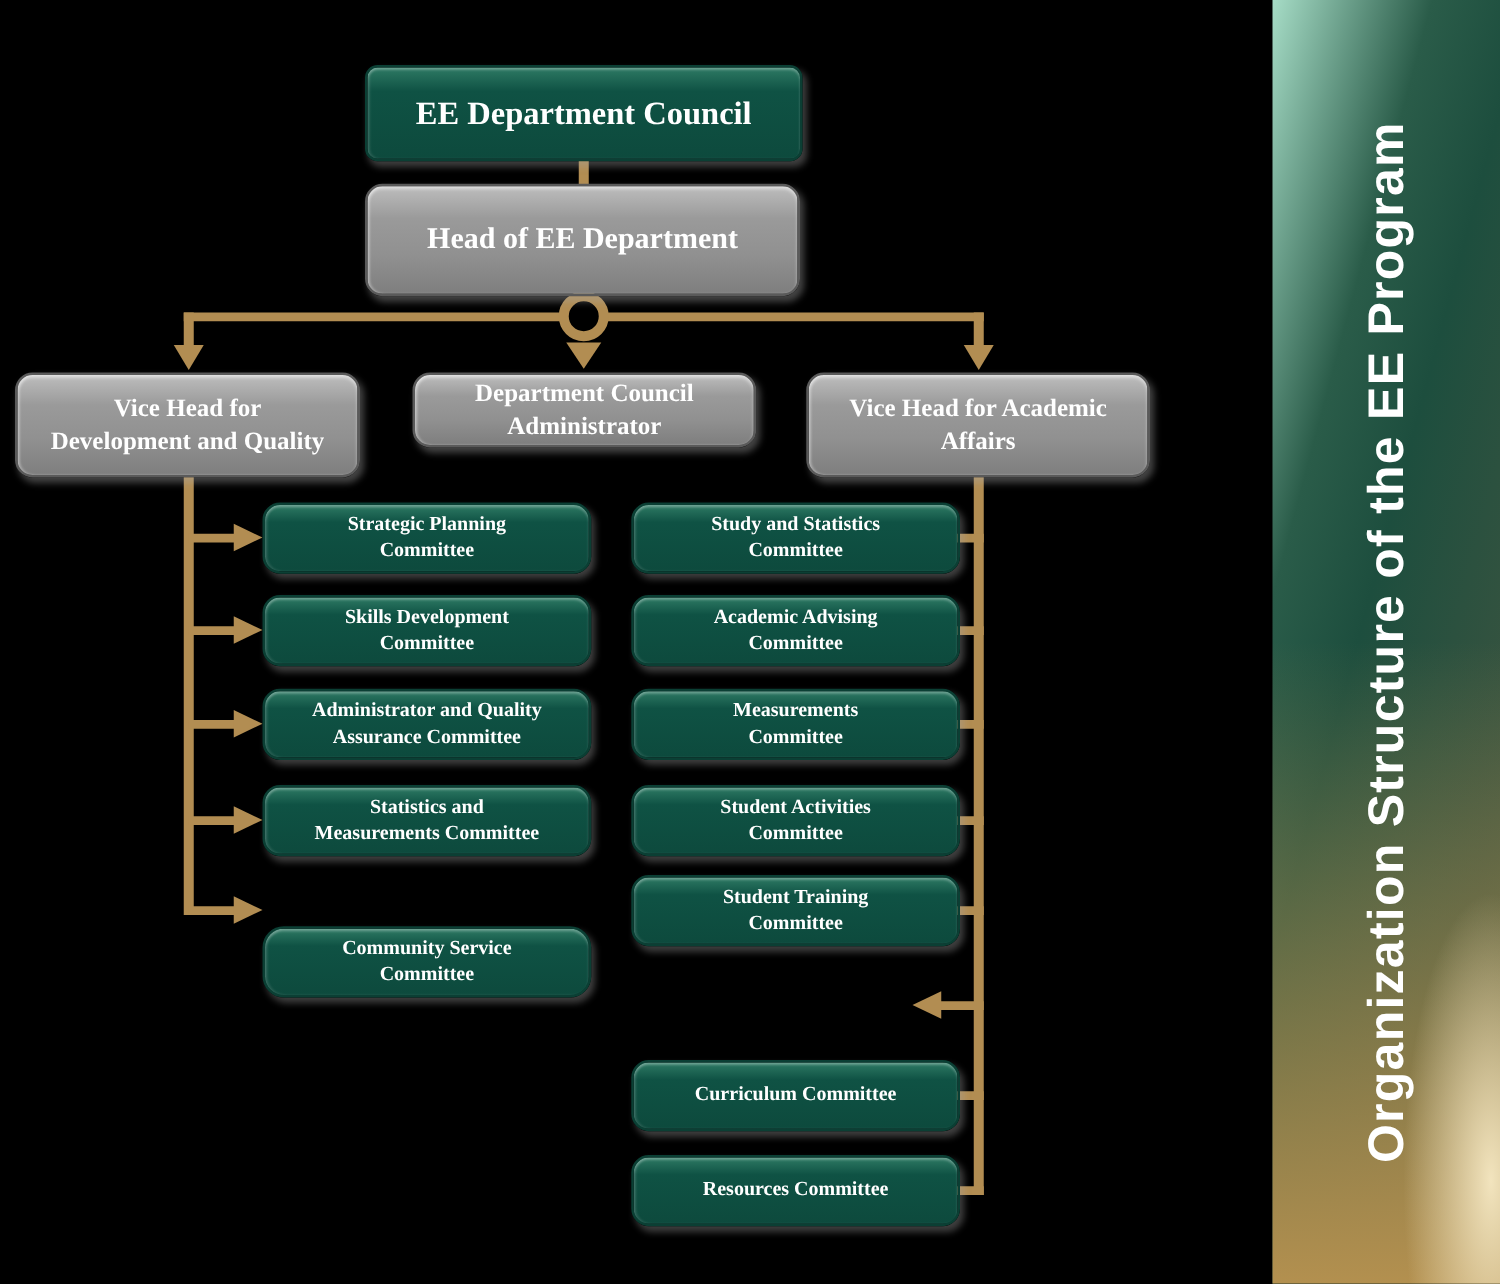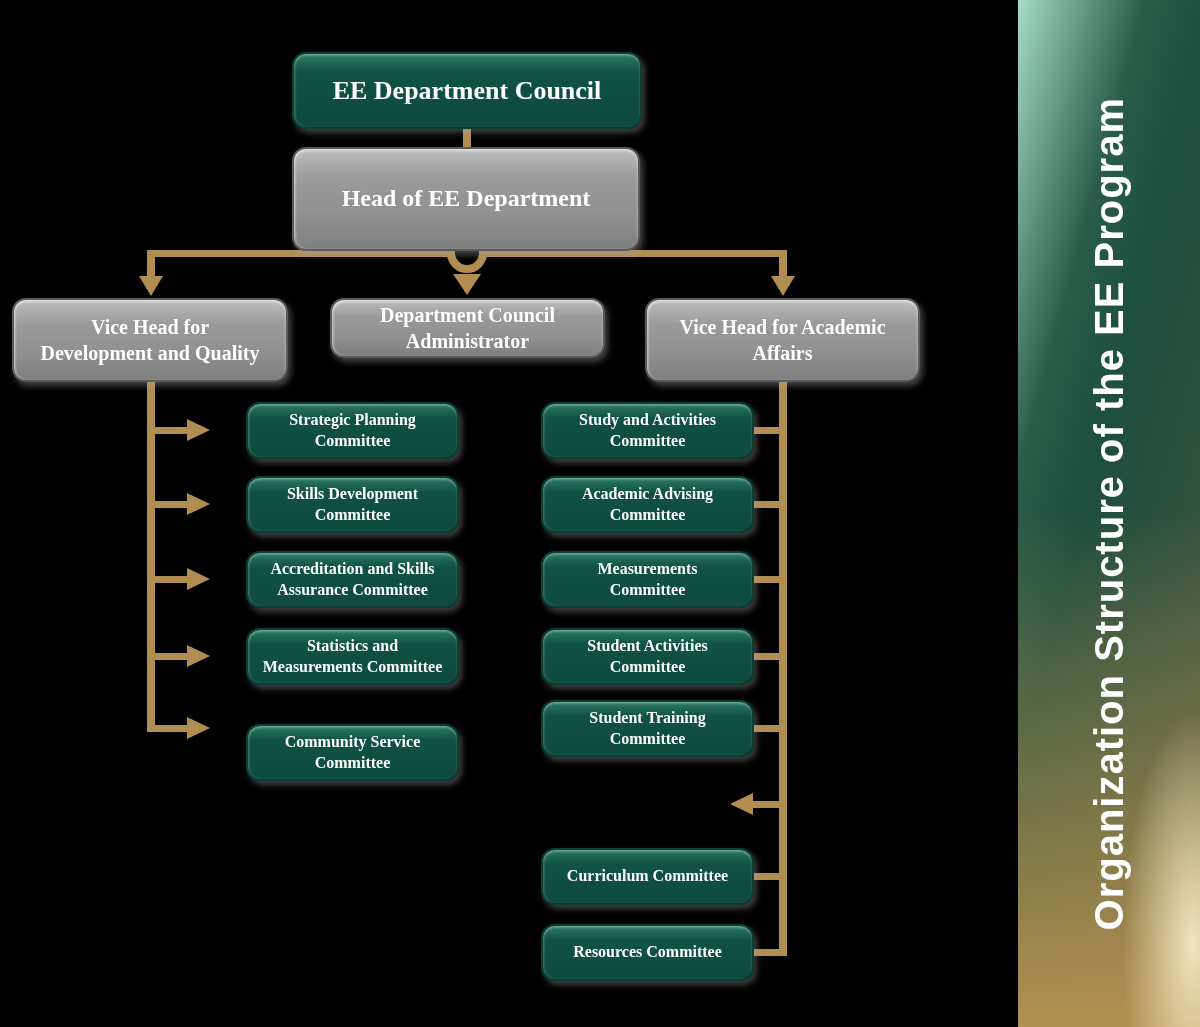--- a/index.html
+++ b/index.html
@@ -22,21 +22,21 @@
   .green {
     background: linear-gradient(to bottom, var(--green-light,#2e7a64) 0%, var(--green-base,#0f5244) 26%, #0d4a3d 100%);
     border:2px solid var(--green-border,#0b3f34);
     box-shadow: inset 0 2px 2px rgba(255,255,255,0.28), inset 2px 0 2px rgba(255,255,255,0.12), 3px 4px 6px rgba(165,165,165,0.38);
   }
   .gray {
     background: linear-gradient(to bottom, var(--gray-light,#bdbdbd) 0%, #9a9a9a 30%, var(--gray-base,#909090) 65%, #7e7e7e 100%);
     border:2px solid var(--gray-border,#5a5a5a);
     box-shadow: inset 0 2px 3px rgba(255,255,255,0.55), inset 2px 0 2px rgba(255,255,255,0.25), 3px 4px 6px rgba(170,170,170,0.40);
   }
-  .committee { left:0; width:213px; height:57px; font-size:16px;margin-left:36px; }
+  .committee { left:0; width:263px; height:57px; font-size:16px; }
 
   
   .cline { position:absolute; background:var(--connector,#b28d52); }
   .arr   { position:absolute; width:0; height:0; }
   .arr-down  { border-left:12px solid transparent; border-right:12px solid transparent; border-top:20px solid var(--connector,#b28d52); }
   .arr-down-big { border-left:14px solid transparent; border-right:14px solid transparent; border-top:21px solid var(--connector,#b28d52); }
   .arr-right { border-top:11px solid transparent; border-bottom:11px solid transparent; border-left:23px solid var(--connector,#b28d52); }
   .arr-left  { border-top:11px solid transparent; border-bottom:11px solid transparent; border-right:23px solid var(--connector,#b28d52); }
   .junction {
     position:absolute; left:447px; top:233px;
@@ -104,45 +104,45 @@
   <div class="arr arr-left" style="left:730px; top:645px;"></div>
   <div class="cline" style="left:751px; top:725px; width:36px; height:7px;"></div>
   <div class="arr arr-left" style="left:730px; top:717px;"></div>
   <div class="cline" style="left:751px; top:801px; width:36px; height:7px;"></div>
   <div class="arr arr-left" style="left:730px; top:793px;"></div>
   <div class="cline" style="left:751px; top:873px; width:36px; height:7px;"></div>
   <div class="arr arr-left" style="left:730px; top:865px;"></div>
   <div class="cline" style="left:751px; top:949px; width:36px; height:7px;"></div>
   <div class="arr arr-left" style="left:730px; top:941px;"></div>
 
-  <div class="box green" style="left:292px; top:52px; width:350px; height:77px; font-size:26px;">EE Department Council</div>
+  <div class="box green" style="left:292px; top:52px; width:350px; height:77px; font-size:26px;border-radius:10px;">EE Department Council</div>
 
-  <div class="box gray" style="left:292px; top:147px; width:348px; height:104px; font-size:24px;">Head of EE Department</div>
+  <div class="box gray" style="left:292px; top:147px; width:348px; height:90px; font-size:24px;">Head of EE Department</div>
 
   <div class="box gray" style="left:12px; top:298px; width:276px; height:84px; font-size:20px;">Vice Head for
 Development and Quality</div>
 
   <div class="box gray" style="left:330px; top:298px; width:275px; height:60px; font-size:20px;">Department Council
 Administrator</div>
 
   <div class="box gray" style="left:645px; top:298px; width:275px; height:84px; font-size:20px;">Vice Head for Academic
 Affairs</div>
 
   <div class="box green committee" style="left:210px; top:402px;">Strategic Planning
 Committee</div>
   <div class="box green committee" style="left:210px; top:476px;">Skills Development
 Committee</div>
-  <div class="box green committee" style="left:210px; top:551px;">Accreditation and Skills
+  <div class="box green committee" style="left:210px; top:551px;">Administrator and Quality
 Assurance Committee</div>
   <div class="box green committee" style="left:210px; top:628px;">Statistics and
 Measurements Committee</div>
-  <div class="box green committee" style="left:210px; top:724px;">Community Service
+  <div class="box green committee" style="left:210px; top:741px;border-radius:17px;">Community Service
 Committee</div>
 
-  <div class="box green committee" style="left:505px; top:402px;">Study and Activities
+  <div class="box green committee" style="left:505px; top:402px;">Study and Statistics
 Committee</div>
   <div class="box green committee" style="left:505px; top:476px;">Academic Advising
 Committee</div>
   <div class="box green committee" style="left:505px; top:551px;">Measurements
 Committee</div>
   <div class="box green committee" style="left:505px; top:628px;">Student Activities
 Committee</div>
   <div class="box green committee" style="left:505px; top:700px;">Student Training
 Committee</div>
   <div class="box green committee" style="left:505px; top:848px;">Curriculum Committee</div>

